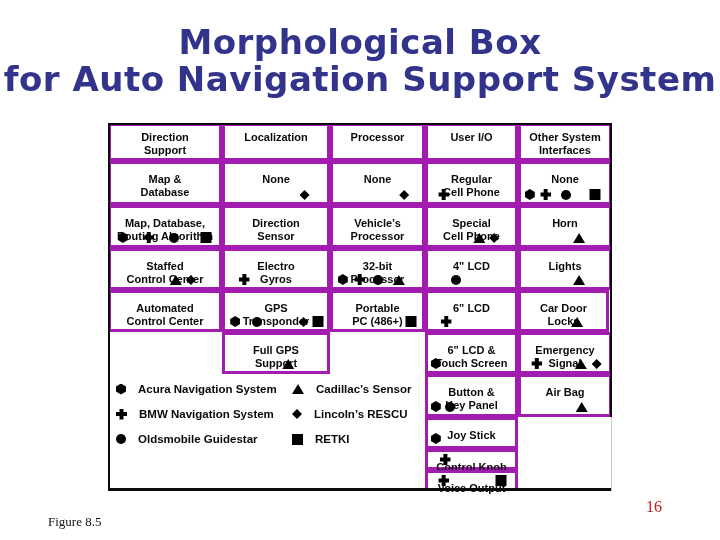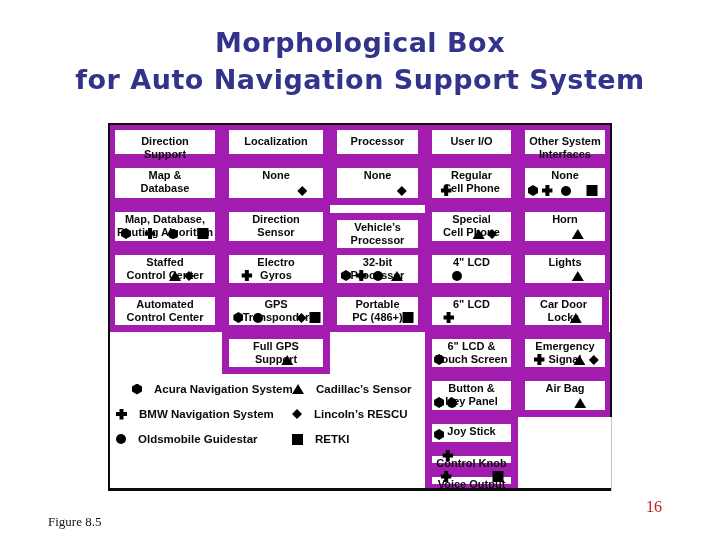--- a/index.html
+++ b/index.html
@@ -1,25 +1,25 @@
 <!DOCTYPE html>
 <html><head>
 <meta charset="utf-8">
 <style>
   html,body{margin:0;padding:0;background:#fff;}
   .slide{position:relative;width:720px;height:540px;background:#fff;overflow:hidden;
          font-family:"Liberation Sans",sans-serif;outline:1px solid #e3e3e3;}
   
   .title{position:absolute;top:24px;left:0;width:720px;text-align:center;
          font-family:"DejaVu Sans",sans-serif;font-weight:bold;
-         font-size:27px;line-height:37px;letter-spacing:0.5px;}
+         font-size:34px;line-height:37px;letter-spacing:0.5px;}
   
   .morph-table{position:absolute;left:108px;top:123px;width:504px;height:368px;}
-  .cell{position:absolute;box-sizing:border-box;border:7px solid #a21caf;background:#fff;overflow:visible;}
-  .cell-label{padding-top:1px;text-align:center;font-weight:bold;font-size:11px;line-height:13px;
+  .cell{position:absolute;box-sizing:border-box;border:3px solid #a21caf;background:#fff;overflow:visible;}
+  .cell-label{padding-top:9px;text-align:center;font-weight:bold;font-size:11px;line-height:13px;
               color:#0a0a0a;white-space:pre-line;}
   .cell.header .cell-label{padding-top:5px;}
   .sym-strip{position:absolute;left:0;right:0;bottom:2px;height:11px;}
   .sym{display:inline-block;width:11px;height:11px;background:#000;vertical-align:middle;}
   .sym-strip .sym{position:absolute;bottom:0;transform:translateX(-50%);}
   .sym.circle{width:10px;height:10px;border-radius:50%;}
   .sym.square{width:11px;height:11px;}
   .sym.diamond{width:10px;height:10px;clip-path:polygon(50% 0,100% 50%,50% 100%,0 50%);}
   .sym.triangle{width:12px;height:10px;clip-path:polygon(50% 0,100% 100%,0 100%);}
   .sym.plus{width:11px;height:11px;clip-path:polygon(32% 0,68% 0,68% 32%,100% 32%,100% 68%,68% 68%,68% 100%,32% 100%,32% 68%,0 68%,0 32%,32% 32%);}
@@ -47,21 +47,21 @@
   <div class="title" style="color: rgb(50, 51, 138);">
     <div>Morphological Box</div>
     <div>for Auto Navigation Support System</div>
   </div>
 
   <div class="morph-table">
     <div class="frame"></div>
     <div class="rb-top"></div>
     <div class="rb-bottom"></div>
     <div class="legend">
-        <div class="legend-item" style="left: 24px; top: 260px;">
+        <div class="legend-item" style="left: 8px; top: 260px;">
           <span class="sym hexagon"></span>
           <span class="legend-label">Acura Navigation System</span>
         </div>
         <div class="legend-item" style="left: 184px; top: 260px;">
           <span class="sym triangle"></span>
           <span class="legend-label">Cadillac’s Sensor</span>
         </div>
         <div class="legend-item" style="left: 8px; top: 285px;">
           <span class="sym plus"></span>
           <span class="legend-label">BMW Navigation System</span>
@@ -135,21 +135,21 @@
           <span class="sym hexagon" style="left: 11%;"></span>
           <span class="sym plus" style="left: 35%;"></span>
           <span class="sym circle" style="left: 58%;"></span>
           <span class="sym square" style="left: 88%;"></span>
         </div>
       </div>
       <div class="cell" style="left: 114px; top: 82px; width: 108px; height: 43px;">
         <div class="cell-label">Direction
 Sensor</div>
       </div>
-      <div class="cell" style="left: 222px; top: 82px; width: 95px; height: 43px; margin-top: 8px;">
+      <div class="cell" style="left: 222px; top: 82px; width: 95px; height: 43px;">
         <div class="cell-label">Vehicle’s
 Processor</div>
       </div>
       <div class="cell" style="left: 317px; top: 82px; width: 93px; height: 43px;">
         <div class="cell-label">Special
 Cell Phone</div>
         <div class="sym-strip">
           <span class="sym triangle" style="left: 59%;"></span>
           <span class="sym diamond" style="left: 76%;"></span>
         </div>

